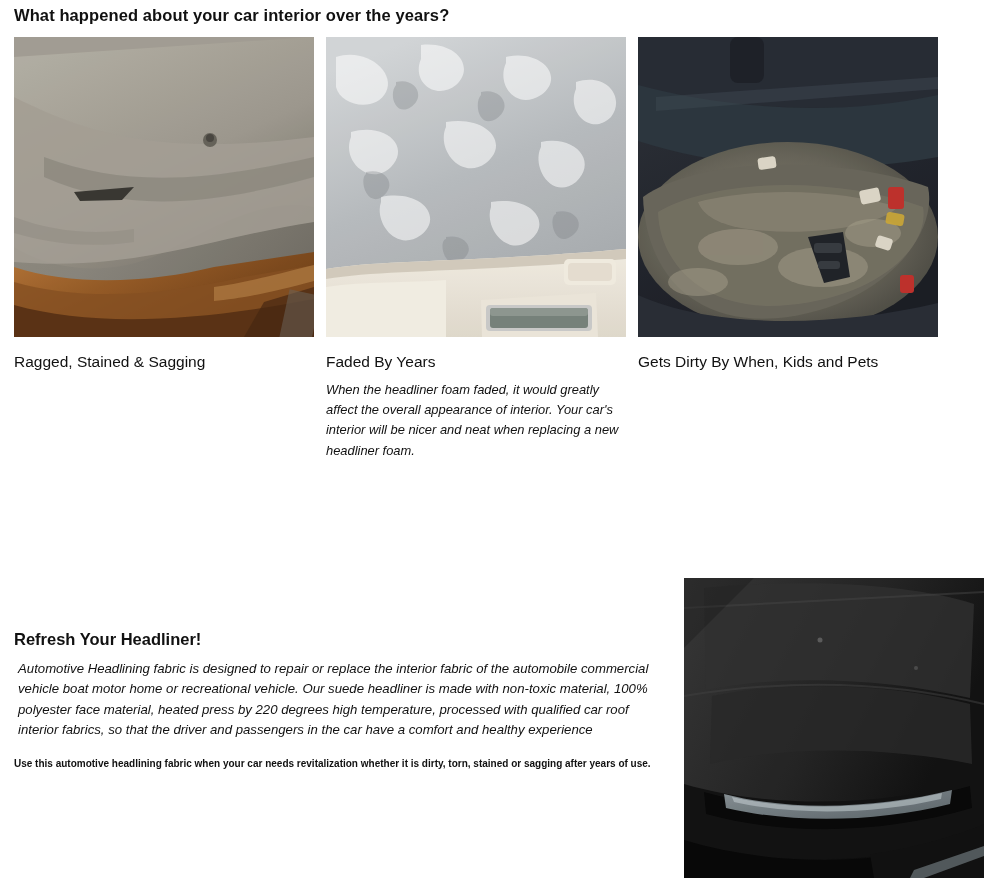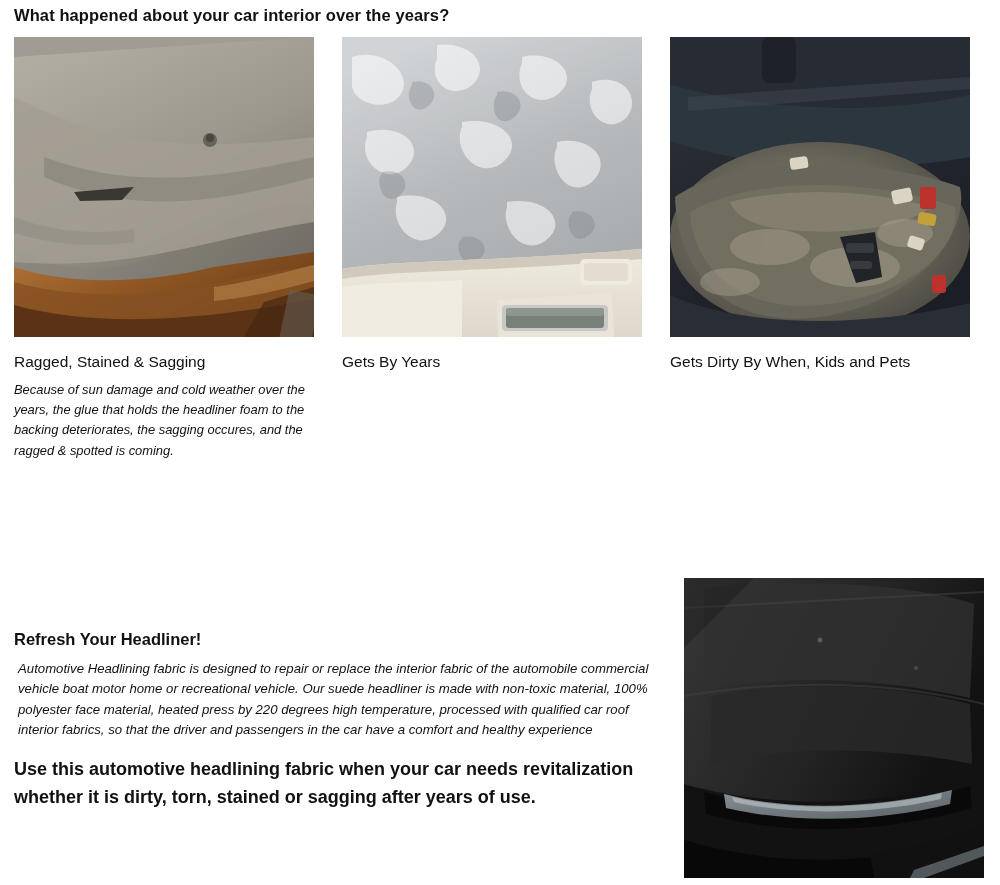--- a/index.html
+++ b/index.html
@@ -25,21 +25,21 @@
   .main-heading {
     font-size: 16.5px;
     font-weight: bold;
     color: #111111;
     padding: 6px 0 12px 14px;
     letter-spacing: 0.1px;
   }
 
   .cards {
     display: flex;
-    gap: 28px;
+    gap: 12px;
     padding: 0 16px 0 14px;
     box-sizing: border-box;
     width: 857px;
   }
   .card {
     width: 300px;
     box-sizing: border-box;
   }
 
   .card-img {
@@ -99,21 +99,21 @@
     margin: 0 0 10px 0;
   }
   .lower-para {
     font-size: 13.2px;
     font-style: italic;
     line-height: 1.54;
     color: #111111;
     margin: 0 0 16px 4px;
   }
   .lower-bold {
-    font-size: 18px;
+    font-size: 10px;
     font-weight: bold;
     line-height: 1.54;
     color: #111111;
     margin: 0;
   }
   .lower-img {
     width: 300px;
     height: 300px;
     overflow: hidden;
     background: #1a1a1a;
@@ -161,21 +161,20 @@
           <path d="M0,245 C70,265 150,258 230,240 L300,228 L300,262 C210,285 90,295 0,275 Z" fill="#8b5424" opacity="0.8"></path>
           <path d="M0,268 C80,290 180,285 300,262 L300,300 L0,300 Z" fill="#5e3516"></path>
           <path d="M200,250 C230,246 260,238 300,228 L300,244 C255,256 225,262 200,264 Z" fill="#c08a4c" opacity="0.6"></path>
           <path d="M250,265 L300,250 L300,300 L230,300 Z" fill="#4a2a12" opacity="0.7"></path>
           <rect x="270" y="255" width="32" height="50" fill="#6d665c" opacity="0.55" transform="rotate(12 286 280)"></rect>
           <path d="M0,180 C40,195 80,198 120,192 L120,205 C70,212 30,205 0,196 Z" fill="#9b968c" opacity="0.7"></path>
           <rect width="300" height="300" fill="#000" opacity="0.04"></rect>
         </svg>
       </div>
       <div class="card-title">Ragged, Stained &amp; Sagging</div>
-      <p class="card-body">Because of sun damage and cold weather over the years, the glue that holds the headliner foam to the backing deteriorates, the sagging occures, and the ragged &amp; spotted is coming.</p>
     </div>
 
     <div class="card">
       <div class="card-img">
         <svg width="300" height="300" viewBox="0 0 300 300" xmlns="http://www.w3.org/2000/svg">
           <defs>
             <linearGradient id="c2bg" x1="0.3" y1="0" x2="0.7" y2="1">
               <stop offset="0%" stop-color="#cfd2d4"></stop>
               <stop offset="45%" stop-color="#b3b7ba"></stop>
               <stop offset="100%" stop-color="#9ea2a5"></stop>
@@ -209,21 +208,22 @@
           <rect x="238" y="222" width="52" height="26" rx="5" fill="#efe9dd"></rect>
           <rect x="242" y="226" width="44" height="18" rx="4" fill="#e3dbcd"></rect>
           <path d="M155,263 L270,256 L272,300 L156,300 Z" fill="#e9e3d6"></path>
           <rect x="160" y="268" width="106" height="26" rx="4" fill="#c6c6c4"></rect>
           <rect x="164" y="271" width="98" height="20" rx="3" fill="#6f7b73"></rect>
           <rect x="164" y="271" width="98" height="8" rx="3" fill="#8d978f" opacity="0.8"></rect>
           <path d="M0,250 C40,244 80,246 120,243 L120,300 L0,300 Z" fill="#f0ebe0"></path>
           <rect width="300" height="300" fill="#ffffff" opacity="0.05"></rect>
         </svg>
       </div>
-      <div class="card-title">Gets By Years</div>
+      <div class="card-title">Faded By Years</div>
+      <p class="card-body">When the headliner foam faded, it would greatly affect the overall appearance of interior. Your car's interior will be nicer and neat when replacing a new headliner foam.</p>
     </div>
 
     <div class="card">
       <div class="card-img">
         <svg width="300" height="300" viewBox="0 0 300 300" xmlns="http://www.w3.org/2000/svg">
           <defs>
             <linearGradient id="c3bg" x1="0" y1="0" x2="0.4" y2="1">
               <stop offset="0%" stop-color="#32363f"></stop>
               <stop offset="100%" stop-color="#1d2027"></stop>
             </linearGradient>

